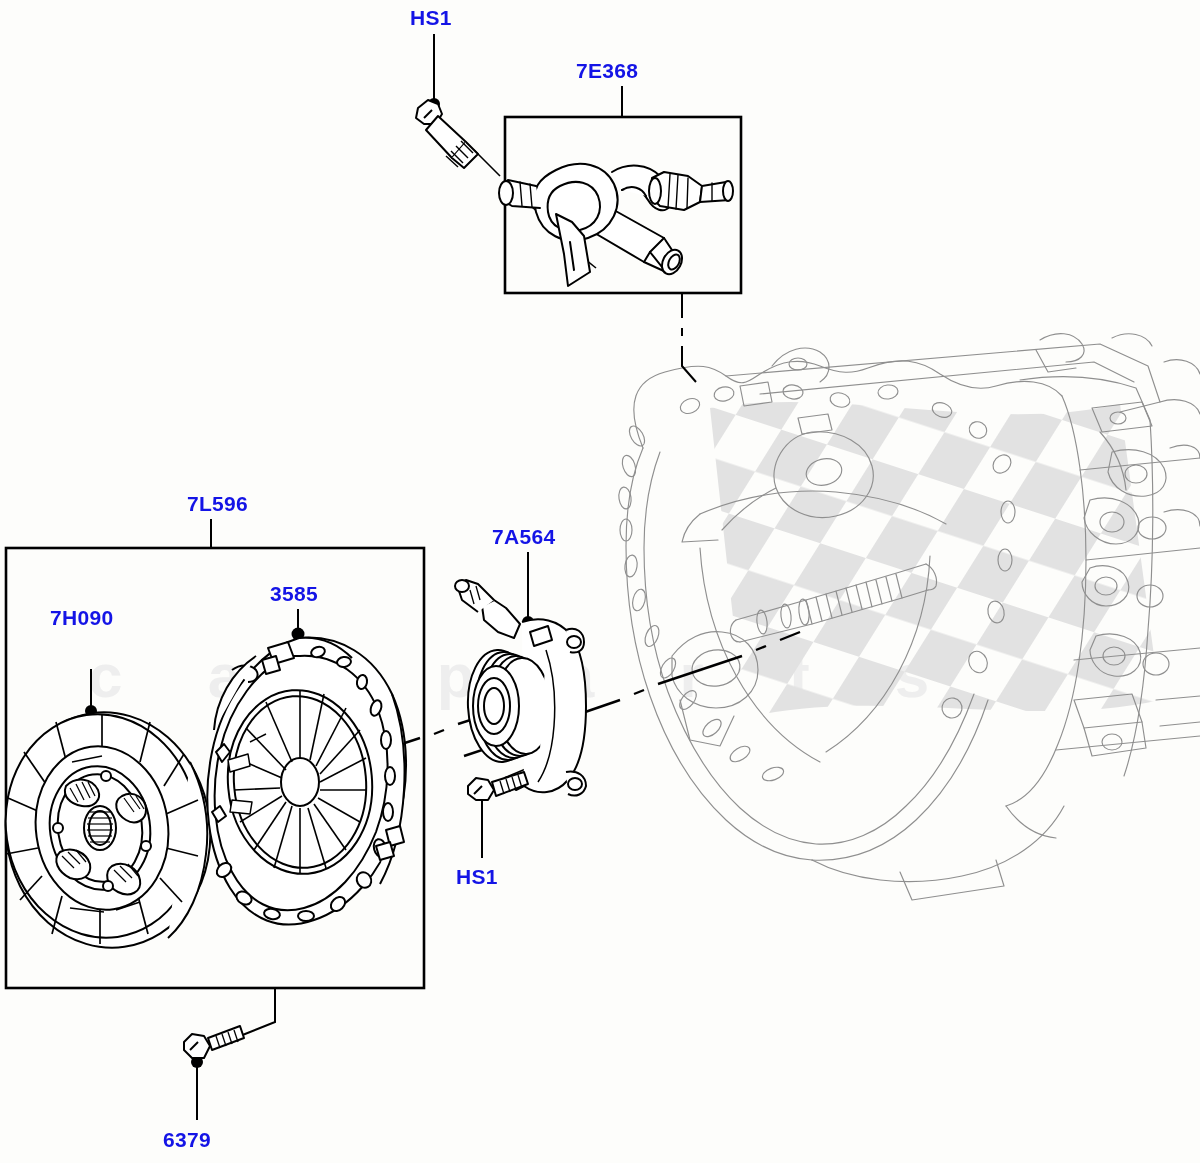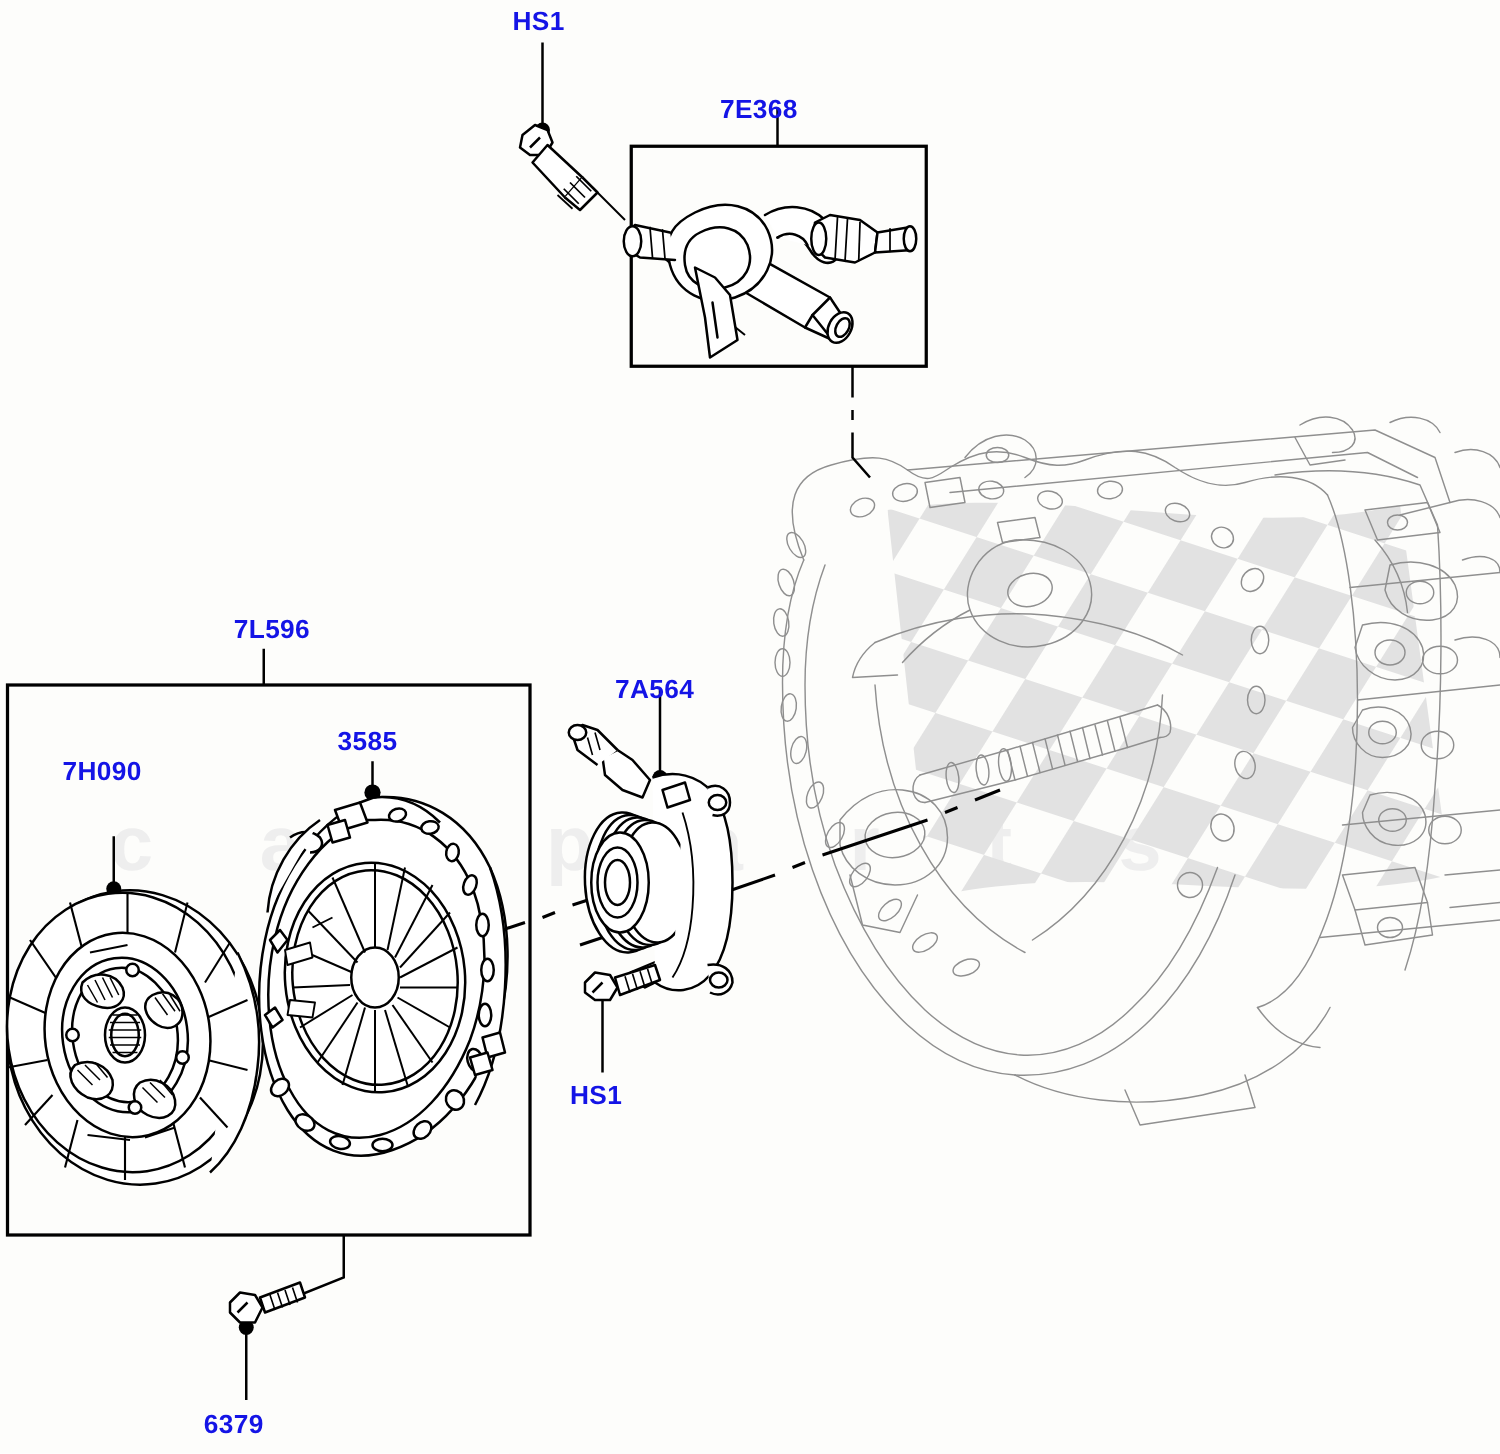--- a/index.html
+++ b/index.html
@@ -535,21 +535,21 @@
       <g stroke-width="1.3">
         <path d="M 216,1036 L 220,1048"></path>
           <path d="M 222,1034 L 226,1046"></path>
         <path d="M 228,1032 L 232,1044"></path>
           <path d="M 234,1030 L 238,1042"></path>
       </g>
     </g>
   </svg>
 
   <div class="callout" style="left:410px; top:6px;">HS1</div>
-  <div class="callout" style="left:576px; top:76px;">7E368</div>
+  <div class="callout" style="left:576px; top:59px;">7E368</div>
   <div class="callout" style="left:187px; top:492px;">7L596</div>
-  <div class="callout" style="left:492px; top:540px;">7A564</div>
+  <div class="callout" style="left:492px; top:525px;">7A564</div>
   <div class="callout" style="left:270px; top:582px;">3585</div>
   <div class="callout" style="left:50px; top:606px;">7H090</div>
   <div class="callout" style="left:456px; top:865px;">HS1</div>
   <div class="callout" style="left:163px; top:1128px;">6379</div>
 
 </div>
 
 </body></html>

